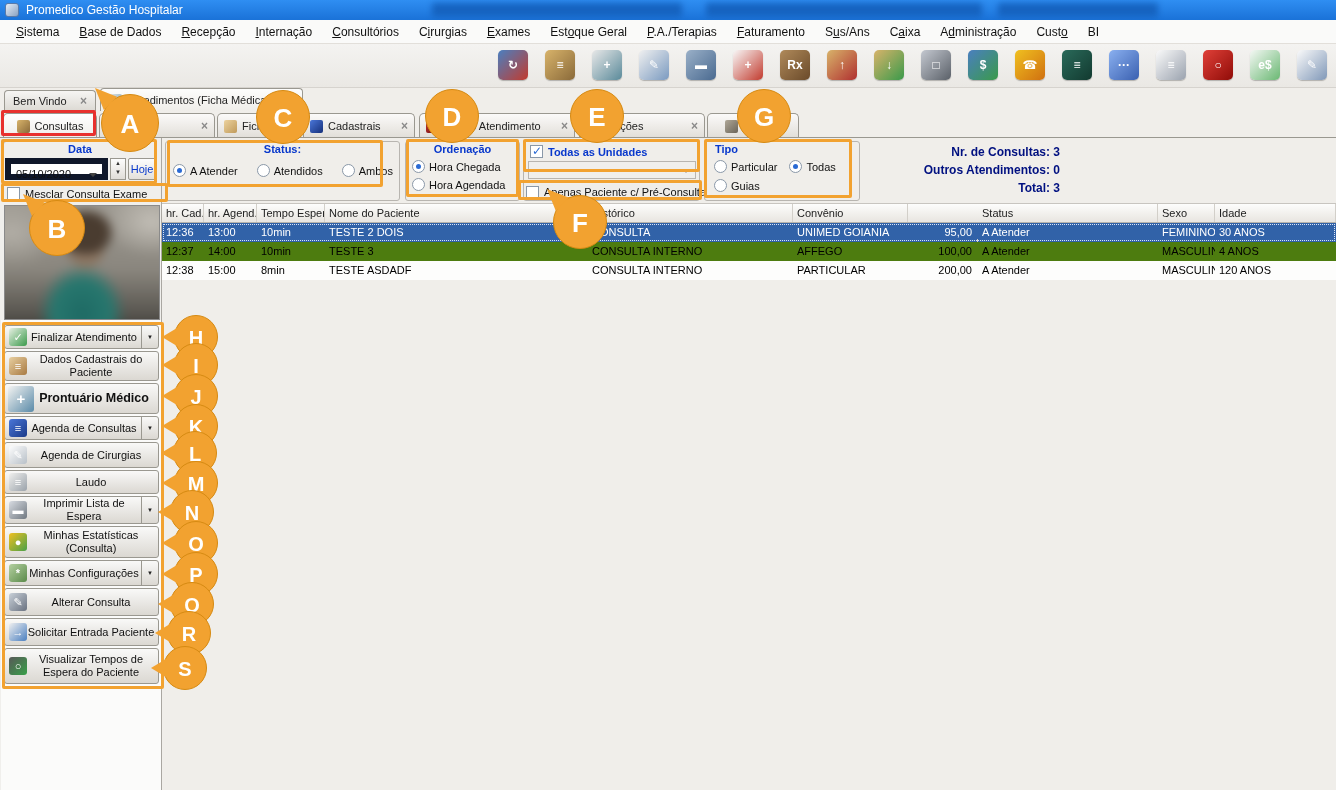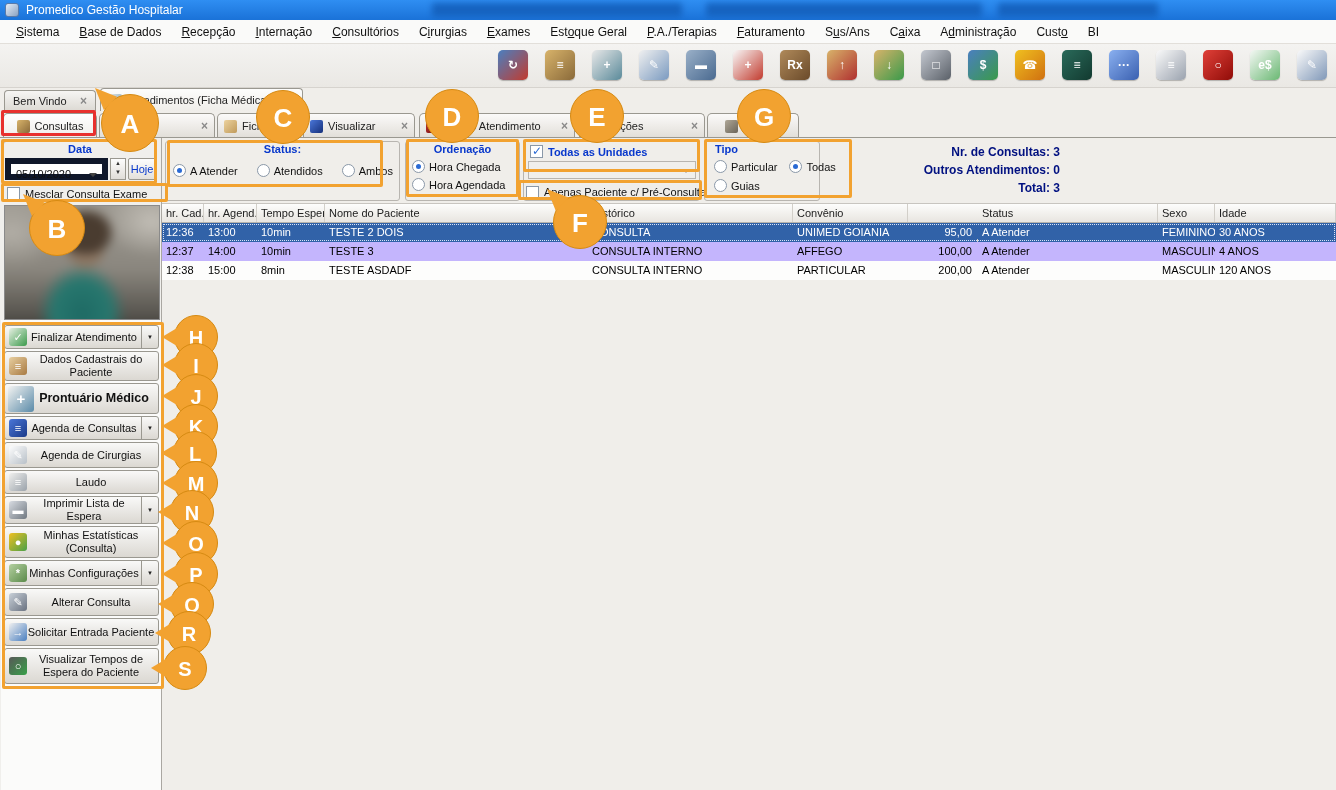--- a/index.html
+++ b/index.html
@@ -102,39 +102,39 @@
   #gb-status{left:165px;top:141px;width:235px;height:60px;}
   #status-opts{position:absolute;left:173px;top:164px;display:flex;gap:19px;}
   #gb-ord{left:405px;top:141px;width:115px;height:60px;}
   #ord-opts{position:absolute;left:412px;top:160px;display:flex;flex-direction:column;gap:5px;}
   #pnl-unid{left:523px;top:141px;width:177px;height:60px;}
   #cb-unid-row{left:530px;top:145px;color:#0838cc;font-weight:bold;}
   #unit-dd{position:absolute;left:528px;top:161px;width:168px;height:18px;background:#f0efec;
            border:1px solid #b8b5b0;box-sizing:border-box;}
   #unit-dd .dd-arrow{border-top-color:#9a9a9a;top:7px;}
   #cb-apenas-row{left:524px;top:184px;background:#efede9;height:16px;padding:0 2px;}
-  #gb-tipo{left:704px;top:141px;width:116px;height:60px;}
+  #gb-tipo{left:704px;top:141px;width:156px;height:60px;}
   #gb-tipo .gb-label{text-align:left;padding-left:10px;box-sizing:border-box;}
   #tipo-opts{position:absolute;left:714px;top:160px;width:136px;display:flex;flex-wrap:wrap;gap:6px 12px;}
   .ropt{display:flex;align-items:center;gap:4px;font-size:11px;color:#111;}
   .radio{width:13px;height:13px;border-radius:50%;background:#fff;border:1px solid #8a98a8;
          box-sizing:border-box;display:inline-block;position:relative;flex:0 0 13px;}
   .radio.sel::after{content:"";position:absolute;left:3px;top:3px;width:5px;height:5px;
          border-radius:50%;background:#2a6ad4;}
   
   #stats{position:absolute;left:860px;top:143px;width:200px;color:#001080;font-weight:bold;
          font-size:12px;text-align:right;line-height:18px;}
   
   #table{position:absolute;left:162px;top:203px;width:1174px;}
   .thead{display:flex;height:20px;background:linear-gradient(180deg,#fdfdfc,#e8e5e0);
          border-top:1px solid #c8c5c0;border-bottom:1px solid #b5b2ac;box-sizing:border-box;}
   .th{font-size:11px;color:#222;padding:3px 16px 0 4px;border-right:1px solid #d2cfc9;
       box-sizing:border-box;overflow:hidden;white-space:nowrap;}
   .tr{display:flex;height:19px;background:#fdfdfc;}
-  .tr.alt{background:#c4b5fd;justify-content:flex-end;}
+  .tr.alt{background:#4d7c0f;justify-content:flex-end;}
   .tr.sel{background:#3162a8;color:#fff;outline:1px dotted #d8e4f8;outline-offset:-2px;}
   .td{font-size:11px;padding:3px 0 0 4px;box-sizing:border-box;overflow:hidden;white-space:nowrap;}
   .td.num{text-align:right;padding-right:6px;padding-left:0;}
   
   #ann{position:absolute;left:0;top:0;width:100%;height:100%;pointer-events:none;}
   .ann-rect{position:absolute;border:3px solid #F2A230;box-sizing:border-box;border-radius:2px;}
   .badge{position:absolute;border-radius:50%;color:#fff;font-weight:bold;text-align:center;
          background:#F2A230;border:1px solid #d68a12;box-sizing:border-box;}
   .tail-w{position:absolute;left:-13px;top:50%;margin-top:-9px;width:15px;height:18px;
           background:#F2A230;clip-path:polygon(0 50%,100% 0,100% 100%);}
@@ -215,21 +215,21 @@
         <span>Exames</span>
         <span class="tclose">×</span>
       </div>
       <div class="stab">
         <span class="tabicon" style="background: linear-gradient(135deg, rgb(236, 210, 158), rgb(192, 154, 90));"></span>
         <span>Fichário</span>
         <span class="tclose">×</span>
       </div>
       <div class="stab">
         <span class="tabicon" style="background: linear-gradient(135deg, rgb(74, 118, 216), rgb(22, 48, 122));"></span>
-        <span>Visualizar</span>
+        <span>Cadastrais</span>
         <span class="tclose">×</span>
       </div>
       <div class="stab">
         <span class="tabicon" style="background: linear-gradient(135deg, rgb(192, 48, 48), rgb(112, 20, 20));"></span>
         <span>Pronto Atendimento</span>
         <span class="tclose">×</span>
       </div>
       <div class="stab">
         <span>Internações</span>
         <span class="tclose">×</span>

